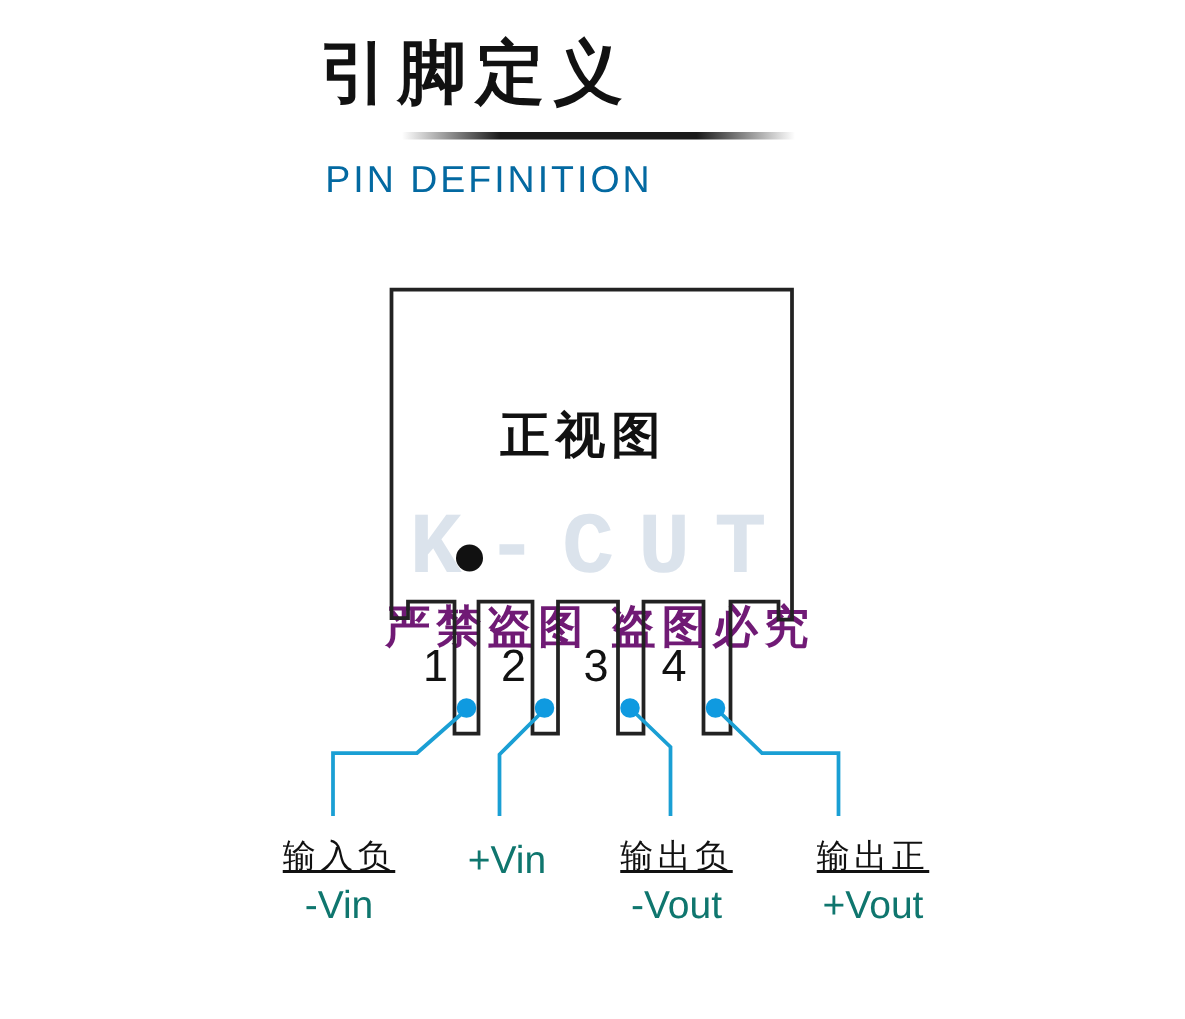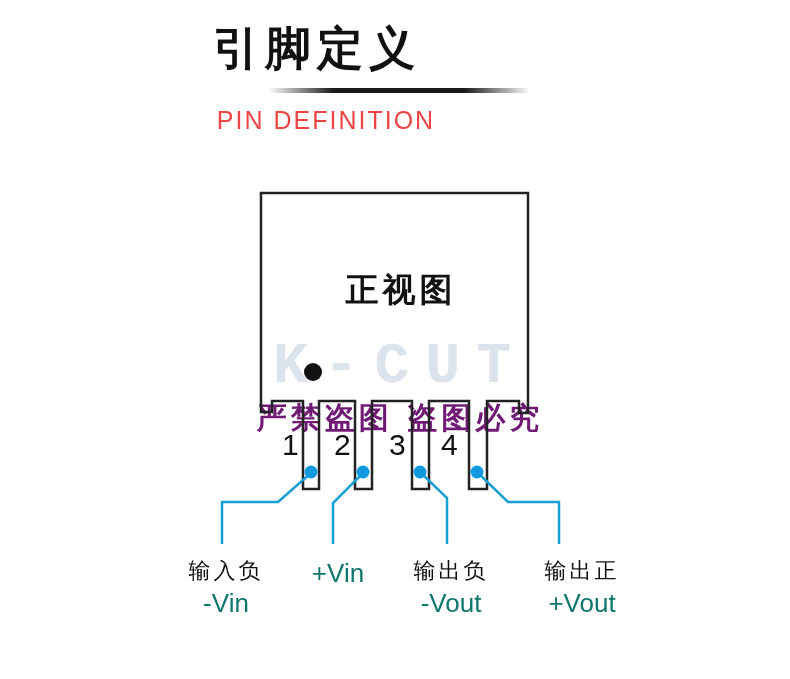--- a/index.html
+++ b/index.html
@@ -3,28 +3,28 @@
 <meta charset="utf-8">
 <style>
   html, body { margin: 0; padding: 0; background: #ffffff; }
   body { width: 790px; height: 679px; position: relative; overflow: hidden;
          font-family: "DejaVu Sans", "Liberation Sans", sans-serif; color: #111; }
   .title-cn { position: absolute; left: 0; width: 634px; top: 18px; text-align: center;
               font-size: 46px; font-weight: bold; letter-spacing: 6px; color: #111; }
   .title-rule { position: absolute; left: 268px; width: 262px; top: 88px; height: 5px;
                 background: linear-gradient(to right, rgba(0,0,0,0) 0%, #1a1a1a 25%, #1a1a1a 75%, rgba(0,0,0,0) 100%); }
   .title-en { position: absolute; left: 0; width: 652px; top: 106px; text-align: center;
-              font-family: "Liberation Sans", sans-serif; font-size: 25px; letter-spacing: 2px; color: #ef4444; }
+              font-family: "Liberation Sans", sans-serif; font-size: 25px; letter-spacing: 2px; color: #0369a1; }
   svg.diagram { position: absolute; left: 0; top: 0; }
   .pin-num { position: absolute; top: 428px; font-size: 30px; color: #111;
              font-family: "Liberation Sans", sans-serif; }
   .view-label { position: absolute; left: 0; width: 778px; top: 268px; text-align: center;
-                font-size: 33px; font-weight: bold; letter-spacing: 4px; padding-left: 12px; }
+                font-size: 33px; font-weight: bold; letter-spacing: 4px; }
   .label { position: absolute; top: 556px; width: 120px; text-align: center; }
-  .label .cn { display: block; font-size: 22px; letter-spacing: 3px; color: #111; }
+  .label .cn { display: block; font-size: 22px; letter-spacing: 3px; color: #111; text-decoration: underline; }
   .label .en { display: block; font-family: "Liberation Sans", sans-serif; font-size: 26px; color: #0f766e; margin-top: 2px; }
   .wm1 { position: absolute; left: 222px; width: 356px; top: 334px; text-align: center;
          font-family: Liberation Mono, monospace; font-weight: bold; font-size: 58px;
          letter-spacing: 16px; color: #dbe3ec; }
   .wm2 { position: absolute; left: 222px; width: 356px; top: 398px; text-align: center;
          font-size: 30px; font-weight: bold; letter-spacing: 4px; color: #701a75; }
 </style>
 </head>
 <body>
 

